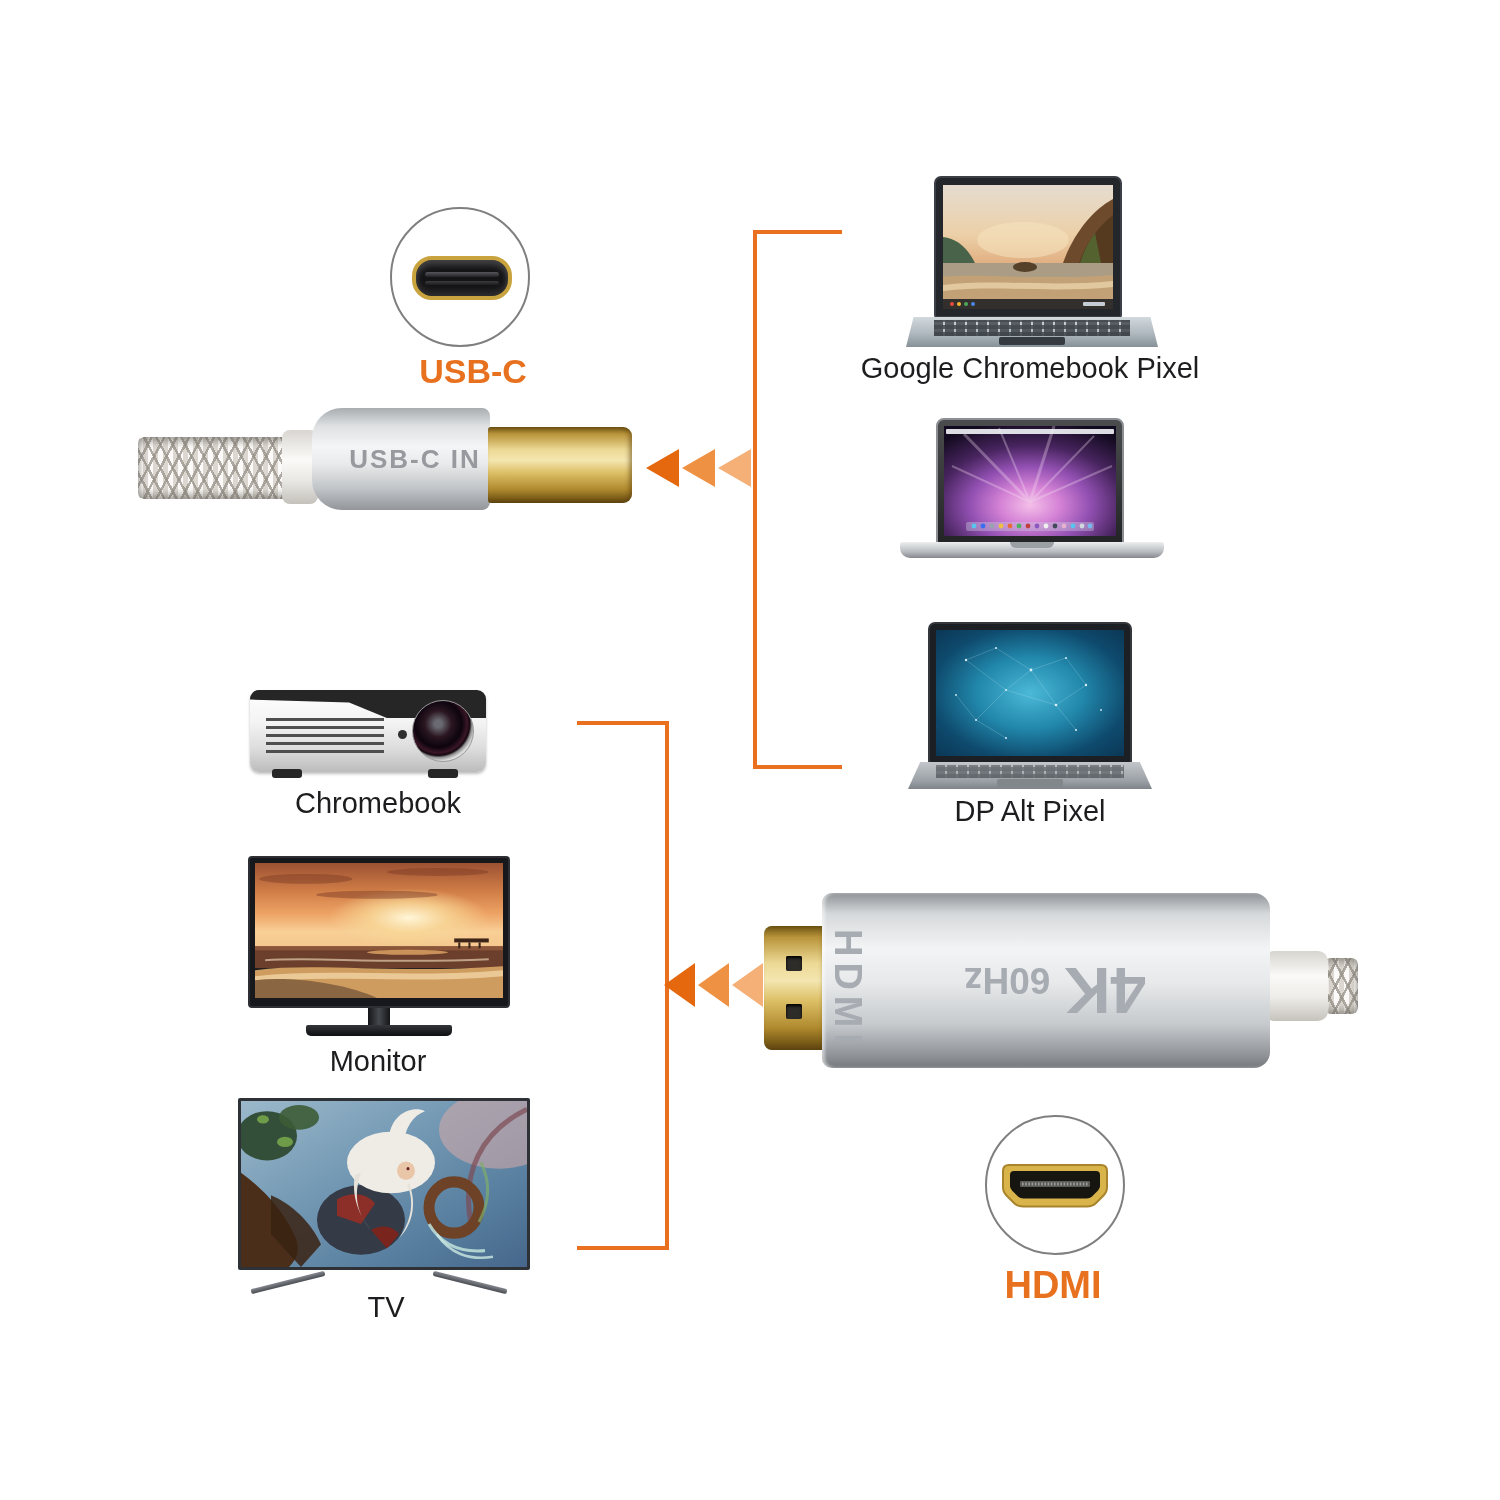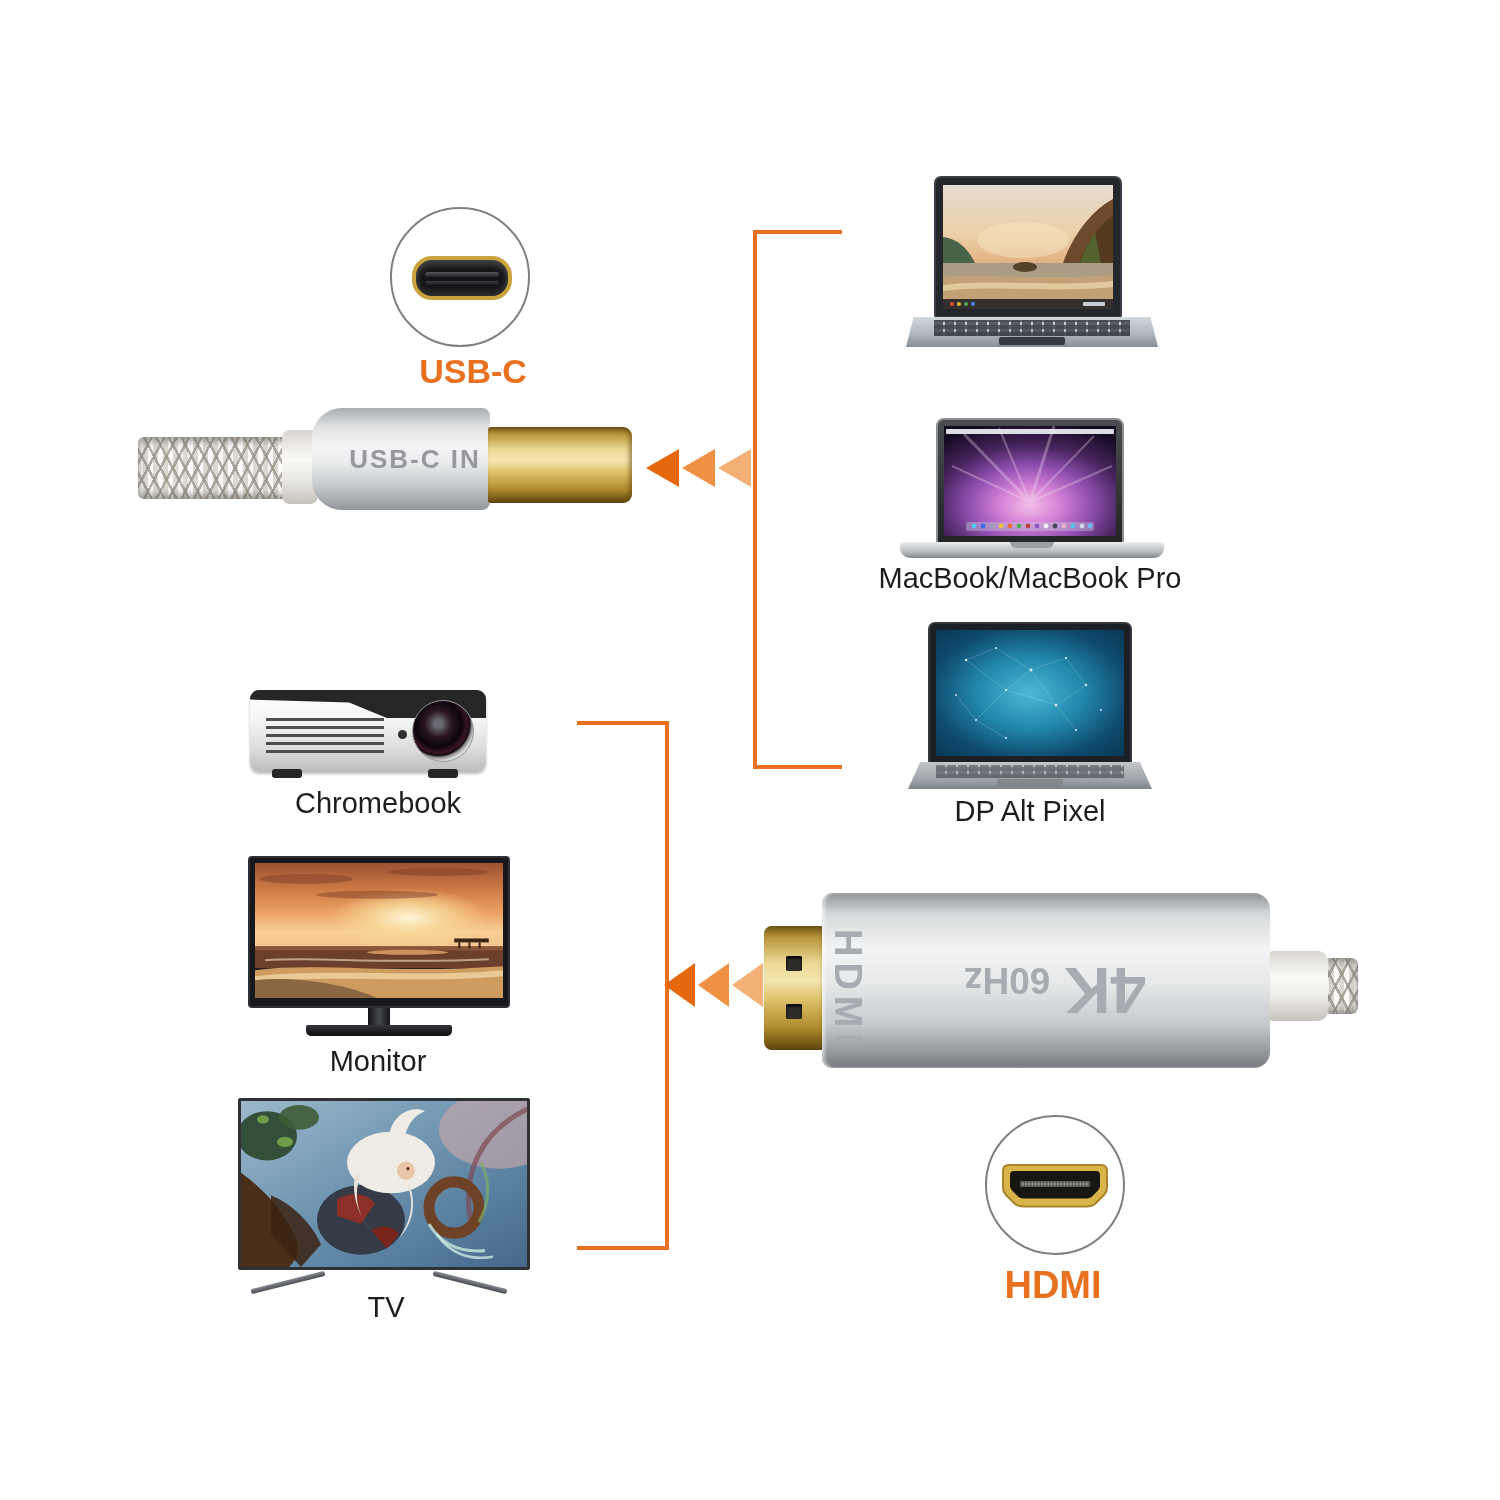--- a/index.html
+++ b/index.html
@@ -154,20 +154,21 @@
         <circle cx="16" cy="119" r="2" fill="#f2b62e"></circle>
       <circle cx="23" cy="119" r="2" fill="#4aa85e"></circle>
         <circle cx="30" cy="119" r="2" fill="#4a86e8"></circle>
       <rect x="140" y="117" width="22" height="4" rx="1" fill="#c6ccd4"></rect>
     </svg>
   </div>
   <div class="abs base" style="left:906px;top:317px;width:252px;height:30px;clip-path:polygon(3% 0,97% 0,100% 100%,0 100%);">
     <div class="keys"></div>
       <div class="trackpad"></div>
   </div>
+  <div class="abs dev-label" style="left:855px;top:351px;width:350px;">Google Chromebook Pixel</div>
 
   <div class="abs lap-frame mb-frame" style="left:936px;top:418px;width:188px;height:126px;">
     <svg width="172" height="110" viewBox="0 0 172 110" preserveAspectRatio="none">
       <defs>
         <radialGradient id="mbGlow" cx="0.5" cy="0.72" r="0.78">
           <stop offset="0" stop-color="#f4bfe8"></stop>
             <stop offset="0.22" stop-color="#d583d6"></stop>
           <stop offset="0.45" stop-color="#9250b2"></stop>
             <stop offset="0.7" stop-color="#47245e"></stop>
           <stop offset="1" stop-color="#120a1e"></stop>
@@ -199,21 +200,20 @@
         <circle cx="120" cy="100" r="2.4" fill="#e8b0d0"></circle>
           <circle cx="129" cy="100" r="2.4" fill="#58c4f0"></circle>
         <circle cx="138" cy="100" r="2.4" fill="#d0d8e0"></circle>
           <circle cx="146" cy="100" r="2.4" fill="#78b8f0"></circle>
       </g>
     </svg>
   </div>
   <div class="abs mb-base" style="left:900px;top:542px;width:264px;height:16px;">
       <div class="mb-notch"></div>
     </div>
-  <div class="abs dev-label" style="left:855px;top:561px;width:350px;">MacBook/MacBook Pro</div>
 
   <div class="abs lap-frame win-frame" style="left:928px;top:622px;width:204px;height:142px;">
     <svg width="188" height="126" viewBox="0 0 188 126" preserveAspectRatio="none">
       <defs>
         <radialGradient id="wGlow" cx="0.5" cy="0.5" r="0.75">
           <stop offset="0" stop-color="#4cb9d8"></stop>
             <stop offset="0.38" stop-color="#2187ab"></stop>
           <stop offset="0.7" stop-color="#0e4a6d"></stop>
             <stop offset="1" stop-color="#0a3350"></stop>
         </radialGradient>

